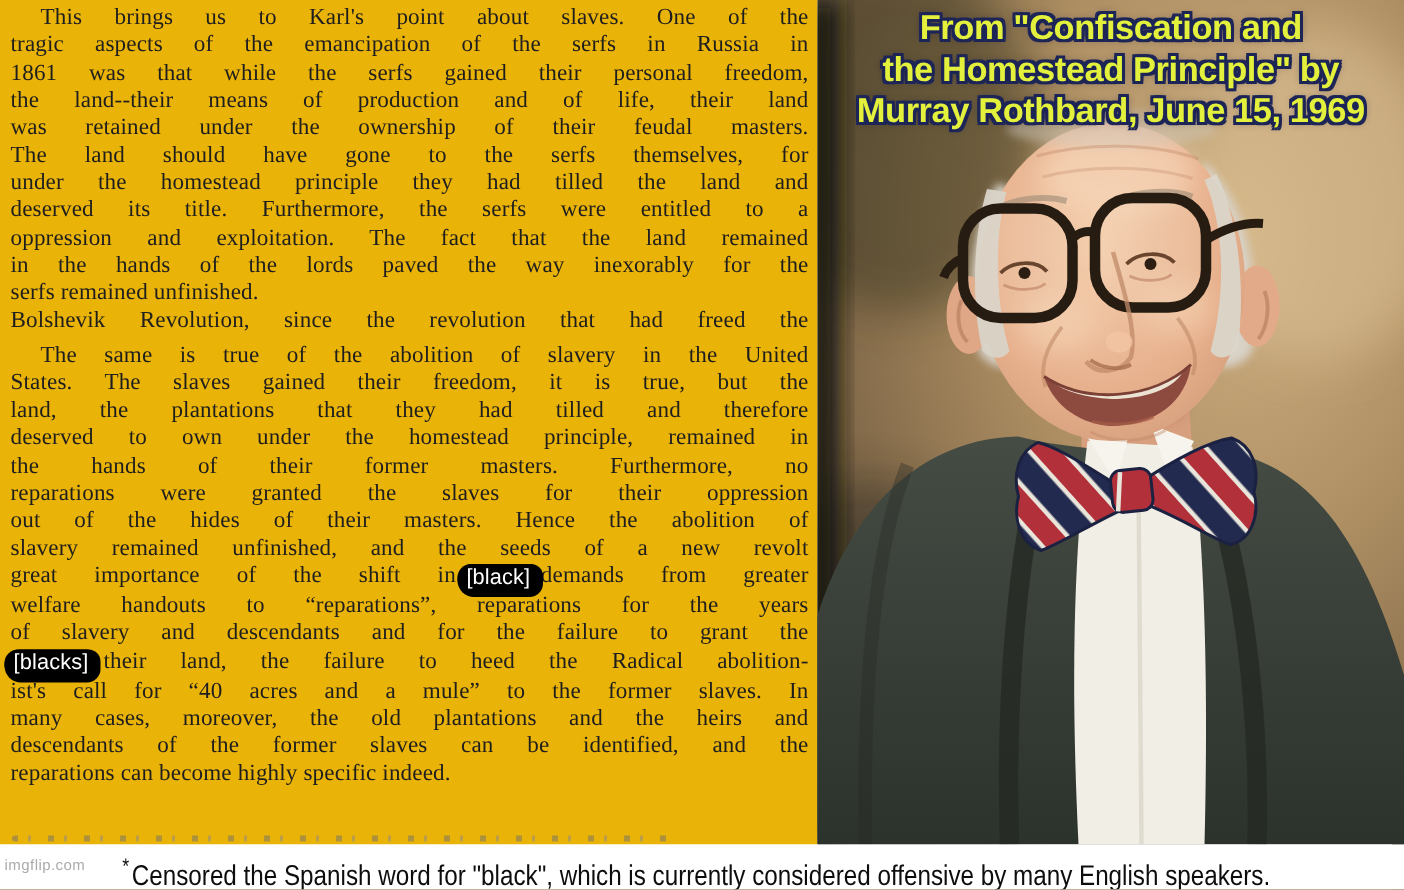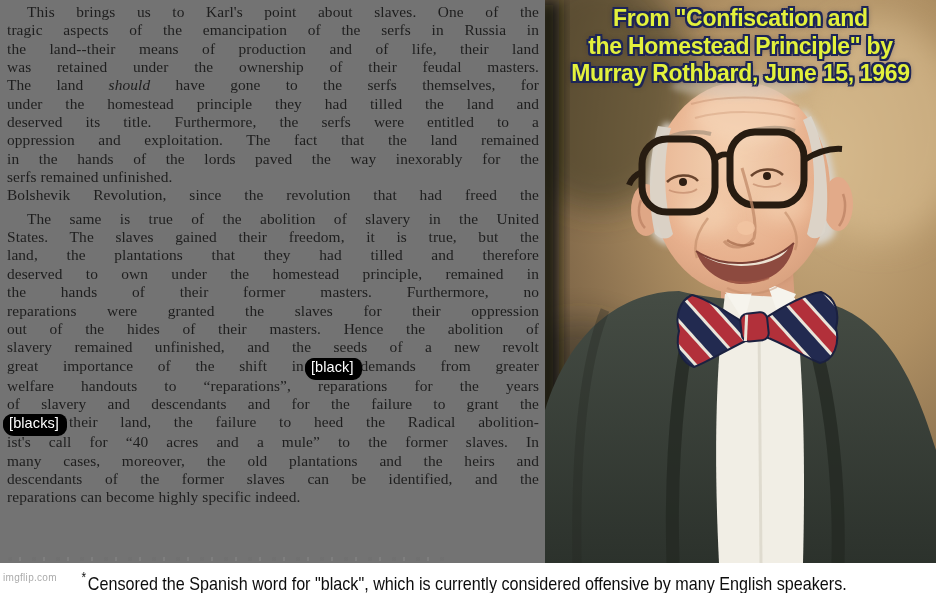--- a/index.html
+++ b/index.html
@@ -2,33 +2,33 @@
 <html><head>
 <meta charset="utf-8">
 <style>
   html,body{margin:0;padding:0;background:#888;}
   #root{
     position:relative;width:936px;height:593px;background:#fff;overflow:hidden;
     font-family:"Liberation Sans",sans-serif;
   }
   
   .text-col{
-    position:absolute;left:0;top:0;width:545px;height:563px;background:#737373;
+    position:absolute;left:0;top:0;width:545px;height:563px;background:#eab308;
     box-sizing:border-box;padding:3px 6px 0 7px;
   }
   .para + .para{margin-top:5px;}
   .line{
     font-family:"Liberation Serif",serif;
     font-size:15.4px;line-height:18.35px;color:#1e1e1e;
     text-align:justify;text-align-last:justify;
     letter-spacing:.1px;
   }
   .line.indent{text-indent:20px;}
   .line.last{text-align-last:left;}
-  .it{font-style:italic;}
+  .it{}
   .censor{
     display:inline-block;background:#000;color:#fff;
     font-family:"Liberation Sans",sans-serif;font-weight:normal;
     font-size:14.5px;line-height:17px;padding:1px 6px 2px;
     border-radius:9px 7px 8px 10px;position:relative;top:1px;margin:0 1px;
     white-space:nowrap;box-shadow:1px 1px 0 1px #000;
   }
   .censor.first{margin-left:-4px;margin-right:4px;}
   .cutline{
     position:absolute;left:8px;top:557px;width:440px;height:4px;opacity:.5;
@@ -69,20 +69,21 @@
 </head>
 <body>
 
 <div id="root">
 
   <div class="text-col">
     <div>
         <div class="para">
           <div class="line indent"><span>This brings us to Karl's point about slaves. One of the</span></div>
           <div class="line"><span>tragic aspects of the emancipation of the serfs in Russia in</span></div>
+          <div class="line"><span>1861 was that while the serfs gained their personal freedom,</span></div>
           <div class="line"><span>the land--their means of production and of life, their land</span></div>
           <div class="line"><span>was retained under the ownership of their feudal masters.</span></div>
           <div class="line"><span>The land </span><span class="it">should</span><span> have gone to the serfs themselves, for</span></div>
           <div class="line"><span>under the homestead principle they had tilled the land and</span></div>
           <div class="line"><span>deserved its title. Furthermore, the serfs were entitled to a</span></div>
           <div class="line"><span>oppression and exploitation. The fact that the land remained</span></div>
           <div class="line"><span>in the hands of the lords paved the way inexorably for the</span></div>
           <div class="line last"><span>serfs remained unfinished.</span></div>
           <div class="line"><span>Bolshevik Revolution, since the revolution that had freed the</span></div>
         </div>

